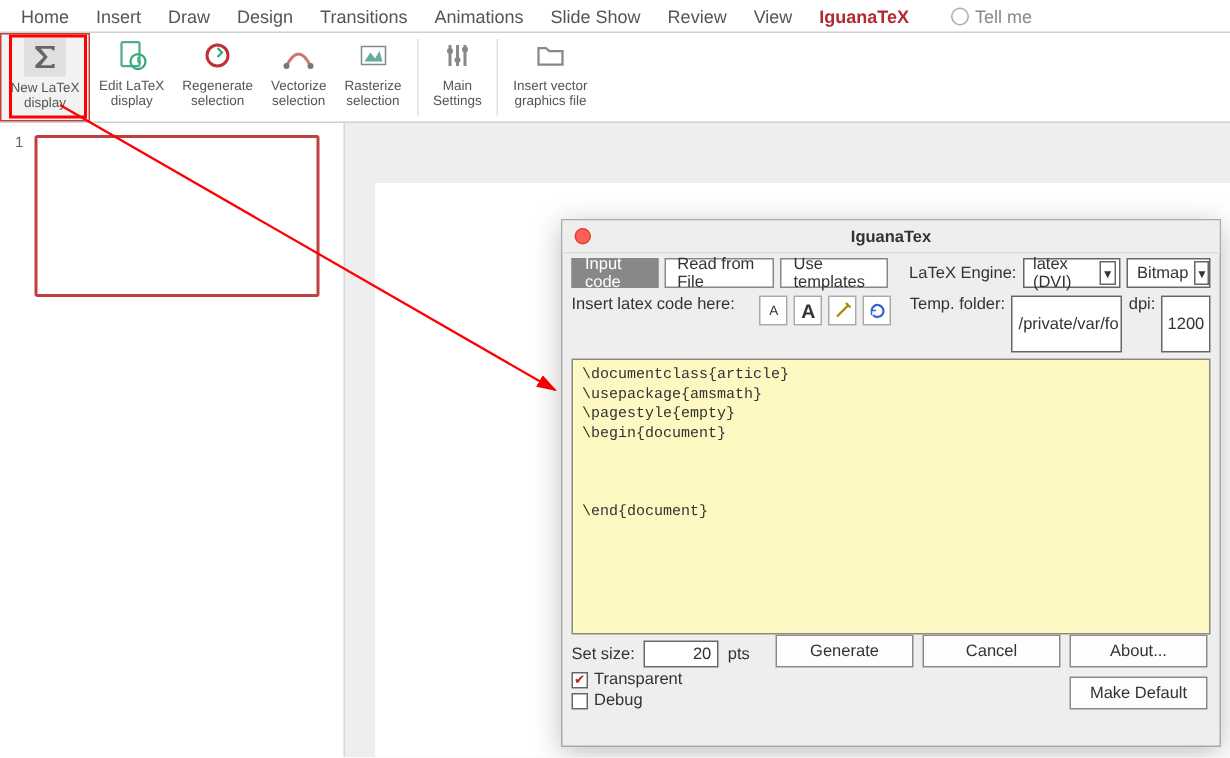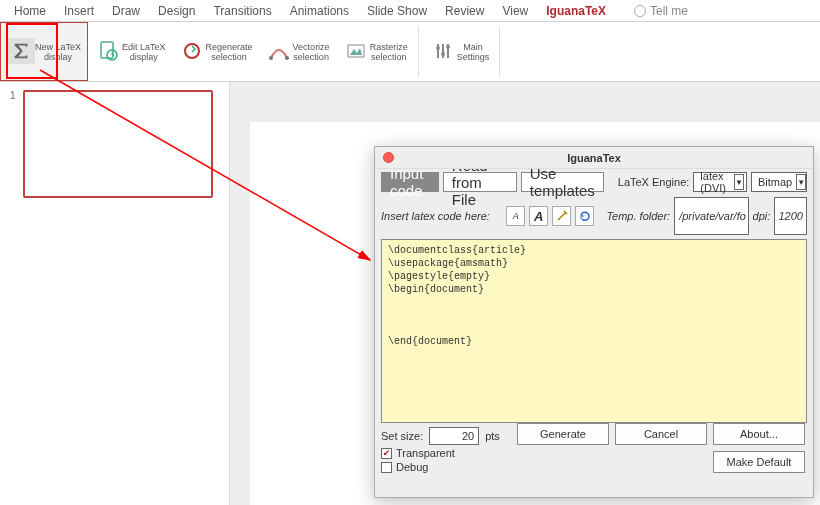--- a/index.html
+++ b/index.html
@@ -7,21 +7,21 @@
 
   
   .ribbon-tabs { display: flex; align-items: center; height: 22px; padding-left: 14px; gap: 18px; font-size: 12px; color: #555; border-bottom: 1px solid #d0d0d0; }
   .ribbon-tabs .tab { cursor: pointer; }
   .ribbon-tabs .tab.active { color: #b02a31; font-weight: 600; }
   .ribbon-tabs .tell-me { margin-left: 10px; color: #888; display: flex; align-items: center; gap: 4px; }
   .bulb { width: 12px; height: 12px; border: 1px solid #aaa; border-radius: 50%; display: inline-block; }
 
   
   .ribbon { display: flex; height: 60px; border-bottom: 1px solid #d0d0d0; background: #fff; }
-  .rbtn { display: flex; flex-direction: row; align-items: center; justify-content: flex-start; padding: 2px 6px 2px 6px; font-size: 9px; line-height: 10px; text-align: center; color: #555; cursor: pointer; position: relative; }
+  .rbtn { display: flex; flex-direction: column; align-items: center; justify-content: flex-start; padding: 2px 6px 2px 6px; font-size: 9px; line-height: 10px; text-align: center; color: #555; cursor: pointer; position: relative; }
   .rbtn .ico { width: 28px; height: 26px; display: flex; align-items: center; justify-content: center; margin-bottom: 2px; }
   .rbtn.selected { border: 1px solid #c04040; background: #f2f2f2; }
   .rbtn.selected .ico { background: #e0e0e0; }
   .vsep { width: 1px; background: #e0e0e0; margin: 4px 4px; }
 
   
   .content { display: flex; height: calc(100% - 82px); }
   .slide-list { width: 230px; border-right: 1px solid #d8d8d8; padding: 8px 10px; }
   .slide-num { font-size: 10px; color: #666; display: inline-block; vertical-align: top; }
   .slide-thumb { display: inline-block; width: 190px; height: 108px; border: 2px solid #c04040; background: #fff; margin-left: 4px; border-radius: 2px; }
@@ -34,27 +34,27 @@
   
   .hl-box { position: absolute; left: 6px; top: 23px; width: 52px; height: 56px; border: 2px solid red; pointer-events: none; }
 
   
   .dialog { position: absolute; left: 374px; top: 146px; width: 440px; height: 352px; background: #eeeeee; border: 1px solid #aaa; box-shadow: 0 4px 18px rgba(0,0,0,0.25); font-size: 11px; }
   .titlebar { height: 22px; display: flex; align-items: center; justify-content: center; position: relative; background: #eeeeee; border-bottom: 1px solid #ddd; }
   .titlebar .close { position: absolute; left: 8px; top: 5px; width: 11px; height: 11px; border-radius: 50%; background: #ff5f57; border: 0.5px solid #d43; }
   .titlebar .title { font-size: 11px; font-weight: 600; color: #333; }
 
   .dlg-row1 { display: flex; align-items: center; padding: 3px 6px; gap: 4px; }
-  .dlg-tab { height: 20px; padding: 0 8px; border: 1px solid #888; background: #fff; font-size: 15px; display: flex; align-items: center; cursor: pointer; }
+  .dlg-tab { height: 20px; padding: 0 8px; border: 1px solid #888; background: #fff; font-size: 11px; display: flex; align-items: center; cursor: pointer; }
   .dlg-tab.active { background: #888; color: #fff; }
   .lbl { font-size: 11px; color: #333; white-space: nowrap; }
   .combo { height: 20px; border: 1px solid #666; background: #fff; display: flex; align-items: center; padding: 0 2px 0 6px; font-size: 11px; justify-content: space-between; }
   .combo .dd { width: 14px; height: 16px; border: 1px solid #666; display: flex; align-items: center; justify-content: center; margin-left: 4px; font-size: 8px; }
 
-  .dlg-row2 { display: flex; align-items: center; padding: 2px 6px 4px 6px; gap: 4px; font-style: italic; }
+  .dlg-row2 { display: flex; padding: 2px 6px 4px 6px; gap: 4px; }
   .iconbtn { width: 20px; height: 20px; border: 1px solid #aaa; background: #fff; display: flex; align-items: center; justify-content: center; font-size: 11px; cursor: pointer; }
   .txtfield { height: 20px; border: 1px solid #666; background: #fff; padding: 18px 4px; font-size: 11px; display: flex; align-items: center; overflow: hidden; white-space: nowrap; }
 
   .code-area { margin: 0 6px; height: 184px; border: 1px solid #888; background: #fef9c3; padding: 4px 6px; font-family: "Courier New", monospace; font-size: 10px; line-height: 13px; white-space: pre; overflow: hidden; }
 
   .dlg-bottom { padding: 4px 6px; }
   .setsize-row { display: flex; align-items: center; gap: 6px; margin-bottom: 2px; }
   .setsize-row .numfld { width: 50px; height: 18px; border: 1px solid #666; text-align: right; padding-right: 4px; font-size: 11px; background: #fff; display:flex; align-items:center; justify-content:flex-end;}
   .chk-row { display: flex; align-items: center; gap: 4px; font-size: 11px; margin: 2px 0; }
   .chk { width: 11px; height: 11px; border: 1px solid #666; display: inline-flex; align-items: center; justify-content: center; font-size: 9px; color: #b02a31; background:#fff;}
@@ -143,20 +143,29 @@
           <path d="M6 4v14M11 4v14M16 4v14" stroke="#888" stroke-width="2"></path>
           <circle cx="6" cy="8" r="2" fill="#888"></circle>
           <circle cx="11" cy="14" r="2" fill="#888"></circle>
           <circle cx="16" cy="7" r="2" fill="#888"></circle>
         </svg>
       </span>
     <span style="white-space:pre-line">Main
 Settings</span>
   </div>
   <div class="vsep"></div>
+  <div class="rbtn">
+    <span class="ico">
+        <svg width="22" height="22">
+          <path d="M3 6h5l2 2h9v9H3z" fill="none" stroke="#888" stroke-width="1.5"></path>
+        </svg>
+      </span>
+    <span style="white-space:pre-line">Insert vector
+graphics file</span>
+  </div>
 </div>
 
 <div class="hl-box"></div>
 
 <div class="content">
   <div class="slide-list">
     <span class="slide-num">1</span>
     <span class="slide-thumb"></span>
   </div>
   <div class="editor-area">

